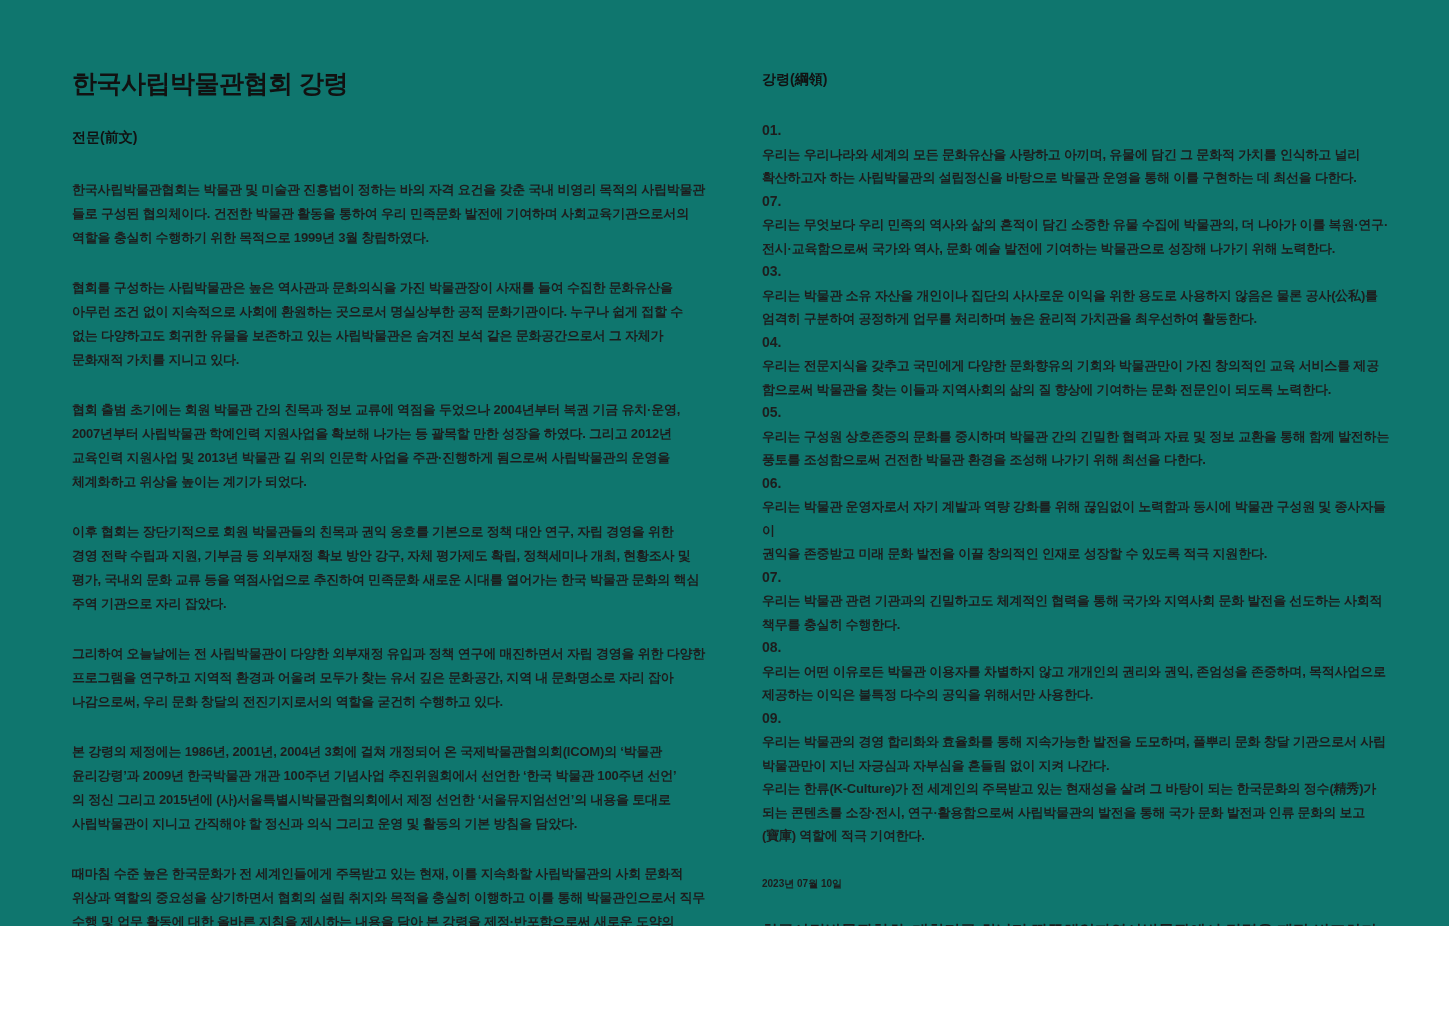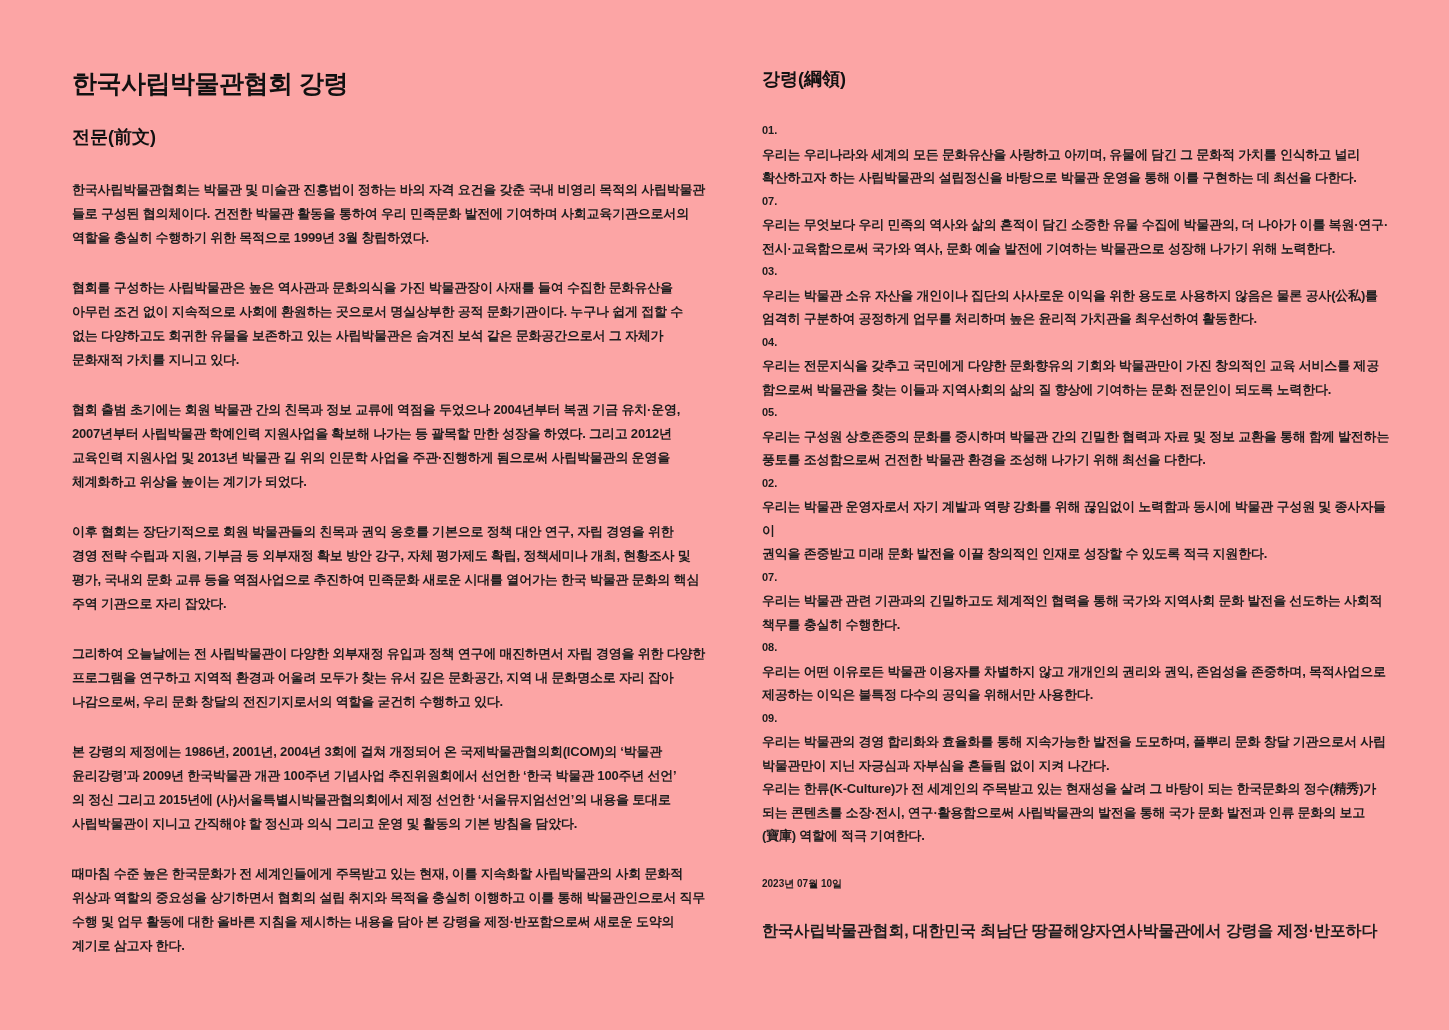--- a/index.html
+++ b/index.html
@@ -3,59 +3,59 @@
 <meta charset="utf-8">
 <style>
   html, body {
     margin: 0;
     padding: 0;
     background: #ffffff;
   }
   .page {
     position: relative;
     width: 1449px;
-    height: 1030px;
-    background: #fca5a5;
+    height: 926px;
+    background: #0f766e;
     overflow: hidden;
     font-family: "Liberation Sans", sans-serif;
     color: #1d1d1d;
     font-weight: 700;
   }
   .col { position: absolute; top: 68px; }
   .col-left  { left: 72px;  width: 642px; }
   .col-right { left: 762px; width: 628px; }
 
   h1.doc-title {
     margin: 0;
     font-size: 25px;
     line-height: 30px;
     letter-spacing: -0.5px;
     color: #111111;
   }
   h2.section-heading {
     margin: 28px 0 0 0;
-    font-size: 18px;
+    font-size: 14px;
     line-height: 22px;
     color: #111111;
   }
   .col-right h2.section-heading { margin-top: 0; }
 
   p.para {
     margin: 26px 0 0 0;
     font-size: 13px;
     line-height: 24px;
     white-space: pre-line;
     letter-spacing: -0.2px;
   }
   p.para:first-of-type { margin-top: 30px; }
 
   .items { margin-top: 29px; }
   .item  { margin: 0; }
   .item .num {
-    font-size: 11px;
+    font-size: 14px;
     line-height: 23.5px;
   }
   .item .txt {
     font-size: 13px;
     line-height: 23.5px;
     white-space: pre-line;
     letter-spacing: -0.2px;
   }
   p.date-line {
     margin: 24px 0 0 0;
@@ -128,21 +128,21 @@
         <div class="num">04.</div>
         <div class="txt">우리는 전문지식을 갖추고 국민에게 다양한 문화향유의 기회와 박물관만이 가진 창의적인 교육 서비스를 제공
 함으로써 박물관을 찾는 이들과 지역사회의 삶의 질 향상에 기여하는 문화 전문인이 되도록 노력한다.</div>
       </div>
       <div class="item">
         <div class="num">05.</div>
         <div class="txt">우리는 구성원 상호존중의 문화를 중시하며 박물관 간의 긴밀한 협력과 자료 및 정보 교환을 통해 함께 발전하는
 풍토를 조성함으로써 건전한 박물관 환경을 조성해 나가기 위해 최선을 다한다.</div>
       </div>
       <div class="item">
-        <div class="num">02.</div>
+        <div class="num">06.</div>
         <div class="txt">우리는 박물관 운영자로서 자기 계발과 역량 강화를 위해 끊임없이 노력함과 동시에 박물관 구성원 및 종사자들이
 권익을 존중받고 미래 문화 발전을 이끌 창의적인 인재로 성장할 수 있도록 적극 지원한다.</div>
       </div>
       <div class="item">
         <div class="num">07.</div>
         <div class="txt">우리는 박물관 관련 기관과의 긴밀하고도 체계적인 협력을 통해 국가와 지역사회 문화 발전을 선도하는 사회적
 책무를 충실히 수행한다.</div>
       </div>
       <div class="item">
         <div class="num">08.</div>

